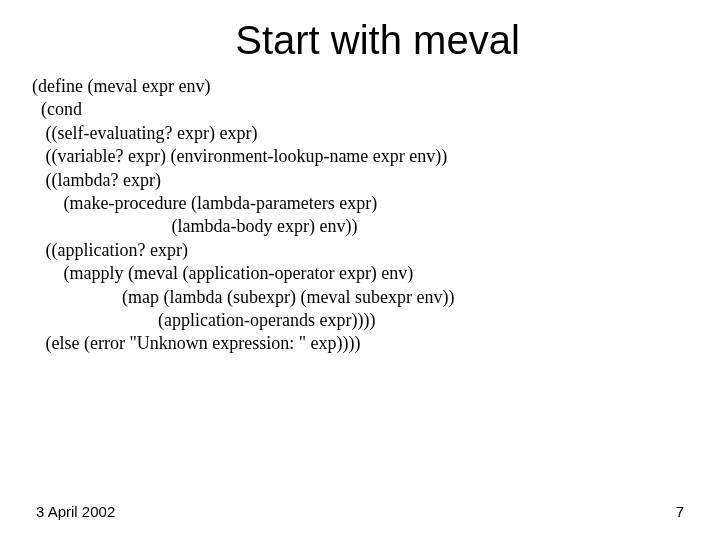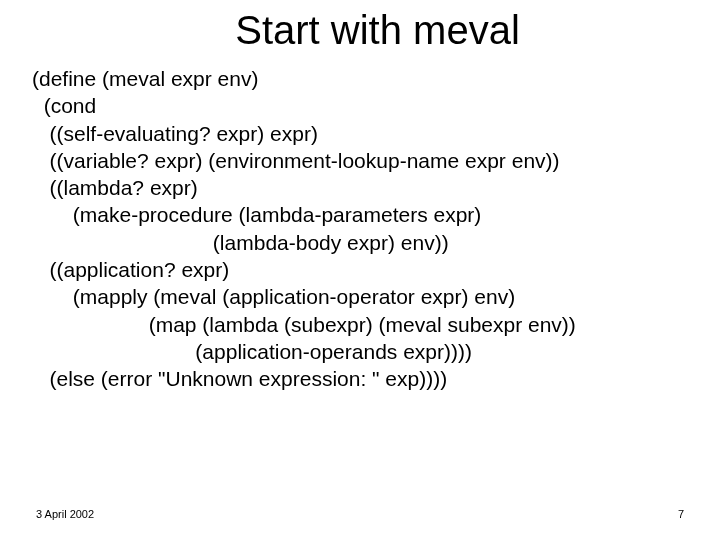--- a/index.html
+++ b/index.html
@@ -13,43 +13,43 @@
       background: #ffffff;
       font-family: Arial, Helvetica, sans-serif;
       color: #000000;
       position: relative;
       overflow: hidden;
     }
     .slide-title {
       font-size: 40px;
       font-weight: normal;
       text-align: center;
-      padding-top: 8px;
+      padding-top: 18px;
       padding-bottom: 12px;
       letter-spacing: 0px;
       margin-left: 35px;
     }
     .code-block {
-      font-size: 21px;
+      font-size: 18px;
       line-height: 1.3;
       padding-left: 32px;
       padding-right: 8px;
       white-space: pre;
-      font-family: Liberation Sans, sans-serif;
+      font-family: Liberation Serif, serif;
     }
     .footer {
       position: absolute;
       bottom: 20px;
       left: 0;
       right: 0;
       display: flex;
       justify-content: space-between;
       align-items: center;
       padding: 0 36px 0 36px;
-      font-size: 11px;
+      font-size: 15px;
     }
     .footer-left {
       text-align: left;
     }
     .footer-center {
       text-align: center;
       position: absolute;
       left: 50%;
       transform: translateX(-50%);
     }

